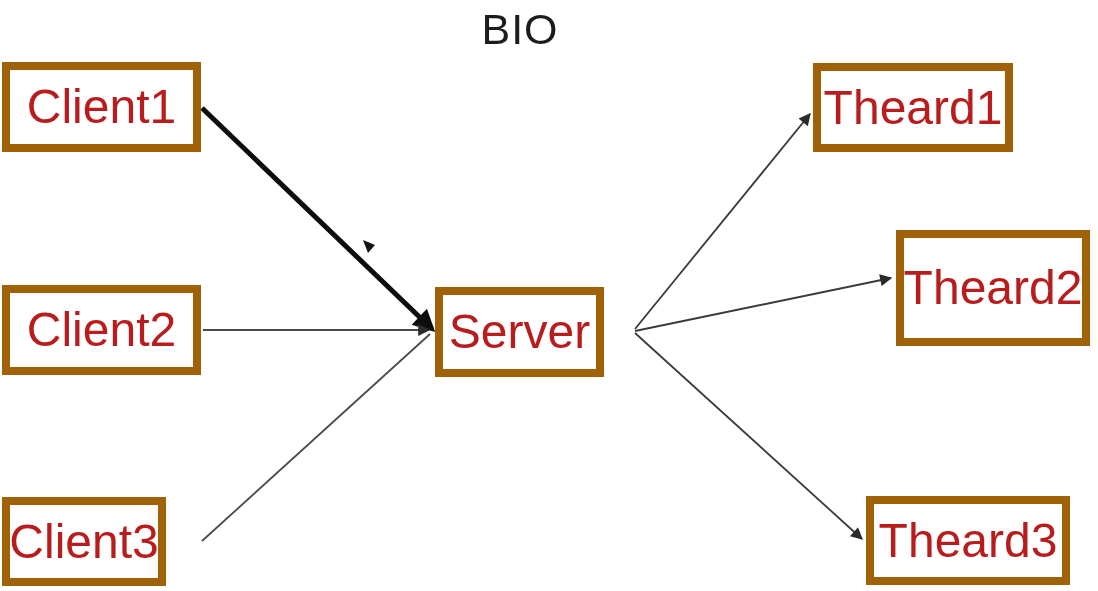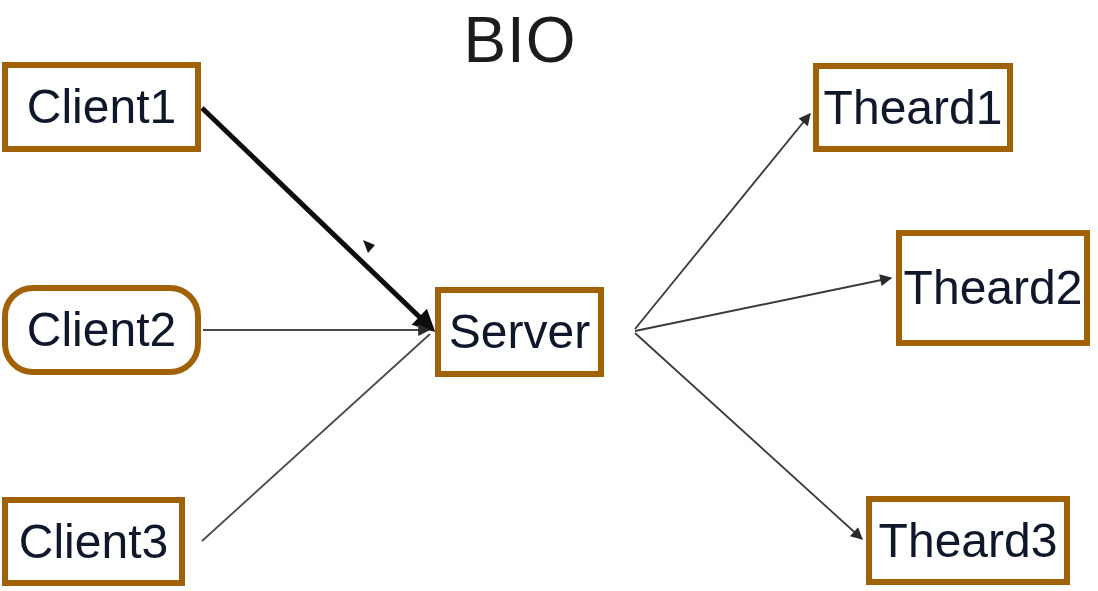--- a/index.html
+++ b/index.html
@@ -14,48 +14,48 @@
     height: 591px;
     background: #ffffff;
     overflow: hidden;
   }
   .diagram-title {
     position: absolute;
     left: 380px;
     top: 8px;
     width: 280px;
     text-align: center;
-    font-size: 64px;
+    font-size: 43px;
     line-height: 1;
     color: #1c1c1c;
     letter-spacing: 1px;
   }
   .edges {
     position: absolute;
     left: 0;
     top: 0;
     width: 1098px;
     height: 591px;
   }
   .node {
     position: absolute;
     box-sizing: border-box;
-    border: 6px solid #a16207;
+    border: 8px solid #a16207;
     background: #ffffff;
     display: flex;
     align-items: center;
     justify-content: center;
     font-size: 48px;
     line-height: 1;
-    color: #0f172a;
+    color: #b91c1c;
     white-space: nowrap;
   }
   .node-client1 { left: 2px;   top: 62px;  width: 199px; height: 90px; }
-  .node-client2 { left: 2px;   top: 285px; width: 199px; height: 90px; border-radius: 31px; }
-  .node-client3 { left: 2px;   top: 497px; width: 183px; height: 89px; }
+  .node-client2 { left: 2px;   top: 285px; width: 199px; height: 90px; }
+  .node-client3 { left: 2px;   top: 497px; width: 164px; height: 89px; }
   .node-server  { left: 435px; top: 287px; width: 169px; height: 90px; }
   .node-theard1 { left: 813px; top: 63px;  width: 200px; height: 89px; text-align: center; }
   .node-theard2 { left: 896px; top: 230px; width: 194px; height: 116px; }
   .node-theard3 { left: 866px; top: 496px; width: 204px; height: 89px; }
 </style>
 </head>
 <body>
 
 <div class="stage">
 

